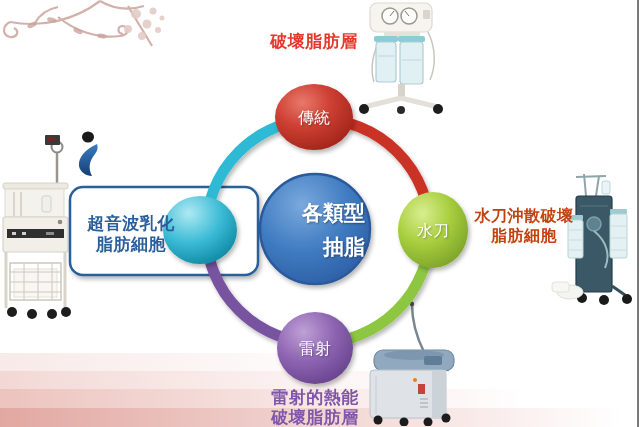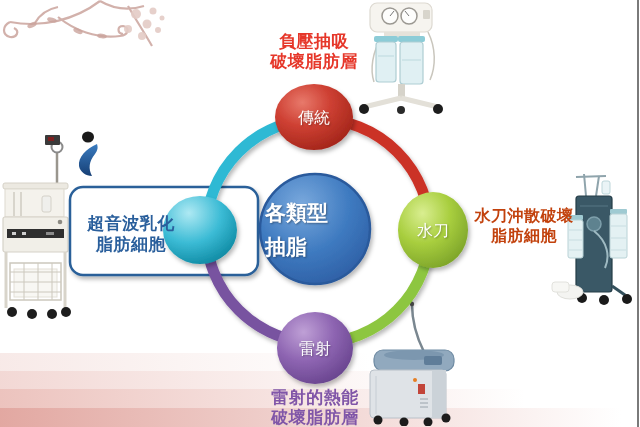--- a/index.html
+++ b/index.html
@@ -10,21 +10,21 @@
   }
   .abs { position:absolute; }
   .lbl { position:absolute; text-align:center; font-weight:bold; line-height:20px; }
   .node-lbl {
     position:absolute; text-align:center; font-weight:normal; color:#fff;
     text-shadow:1px 1px 2px rgba(0,0,0,0.3); font-size:16px;
   }
   .desc { font-size:17px; letter-spacing:0.5px; }
   .desc-line { display:block; }
   .center-lbl {
-    position:absolute; left:265px; top:196px; width:100px; text-align:left;
+    position:absolute; left:265px; top:196px; width:100px; text-align:right;
     color:#fff; font-weight:bold; font-size:21px; line-height:34px;
     text-shadow:1px 1px 2px rgba(0,0,0,0.35);
   }
   .vaser-logo {
     position:absolute; left:98px; top:149px;
     font-family:"Liberation Serif", serif; font-size:23px; letter-spacing:2px;
     color:#232323;
   }
   .vaser-logo sup { font-size:9px; position:relative; top:-2px; letter-spacing:0; }
   .band { position:absolute; left:0; width:100%; }
@@ -235,21 +235,20 @@
   <div class="node-lbl" style="left:284px;top:108px;width:60px">傳統</div>
   <div class="node-lbl" style="left:403px;top:221px;width:60px">水刀</div>
   <div class="node-lbl" style="left:285px;top:339px;width:60px">雷射</div>
 
   <div class="center-lbl">
     <span class="desc-line">各類型</span>
     <span class="desc-line">抽脂</span>
   </div>
 
   <div class="lbl desc" style="left:250px;top:31px;width:128px;color:#E6372A">
-    <span class="desc-line">負壓抽吸</span>
     <span class="desc-line">破壞脂肪層</span>
   </div>
   <div class="lbl desc" style="left:466px;top:206px;width:116px;color:#c2410c;font-size:16px">
     <span class="desc-line">水刀沖散破壞</span>
     <span class="desc-line">脂肪細胞</span>
   </div>
   <div class="lbl desc" style="left:251px;top:387px;width:128px;color:#8056A8">
     <span class="desc-line">雷射的熱能</span>
     <span class="desc-line">破壞脂肪層</span>
   </div>

